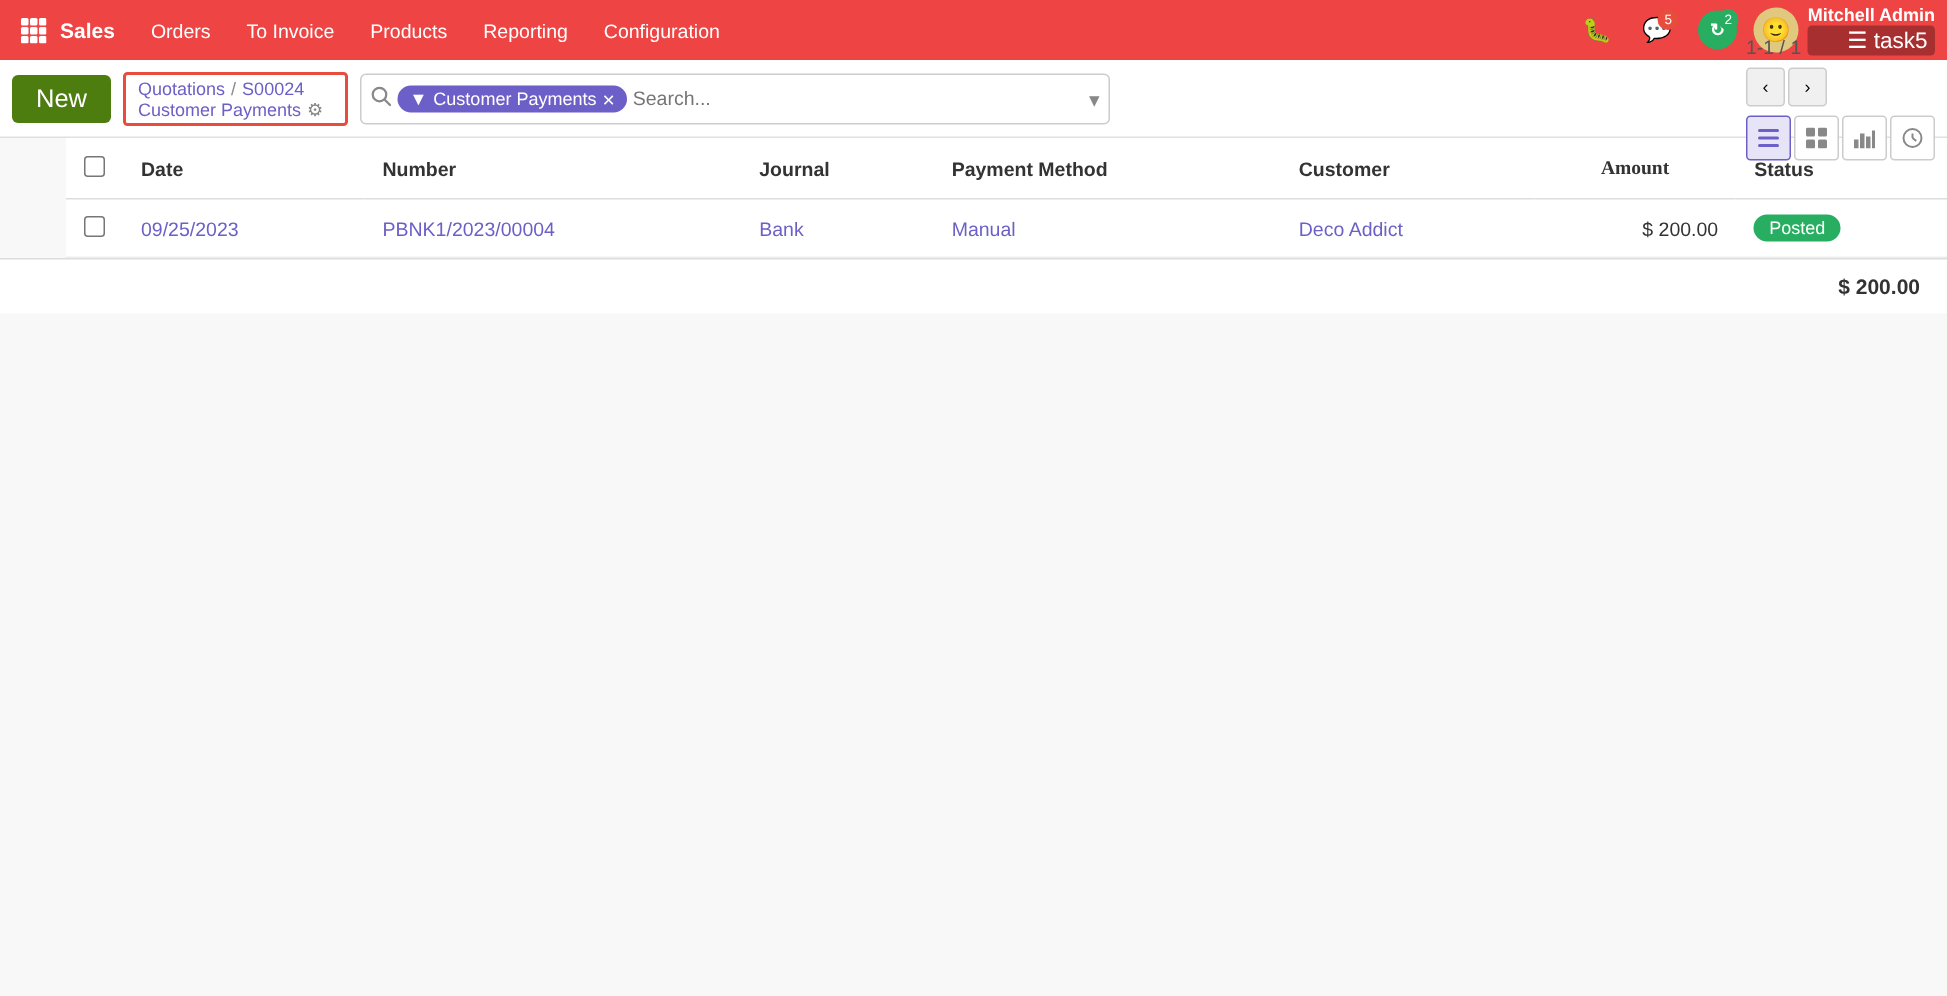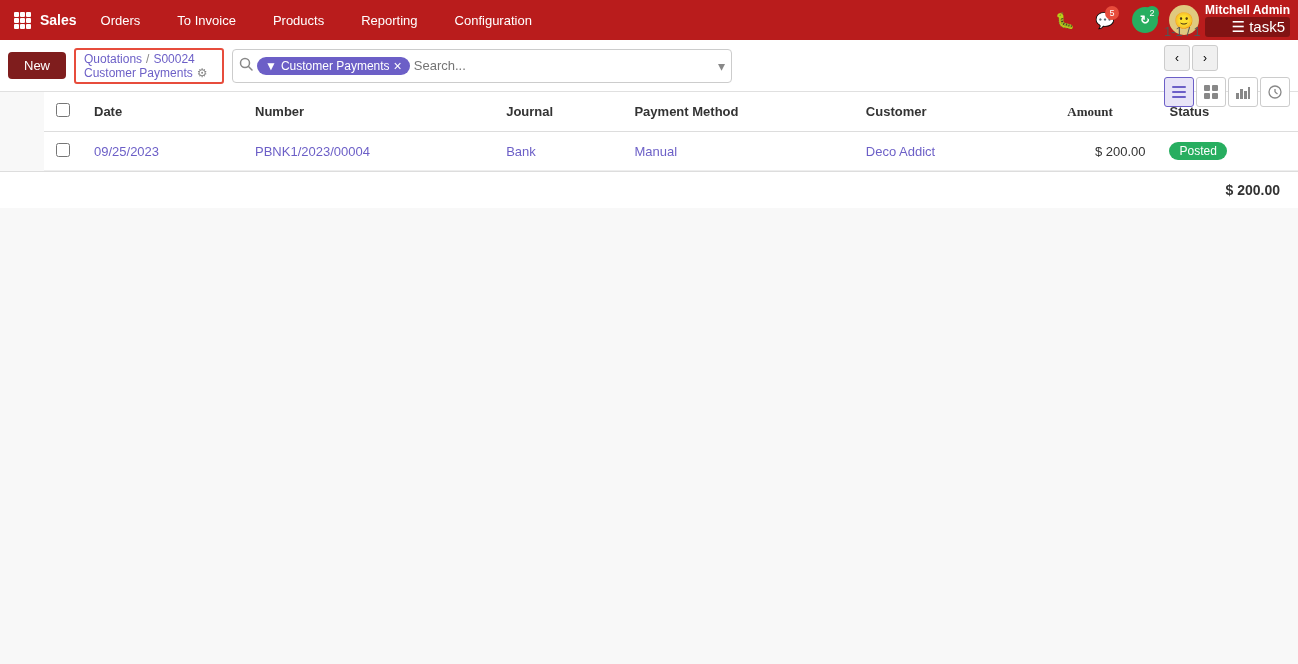--- a/index.html
+++ b/index.html
@@ -1,39 +1,39 @@
 <!DOCTYPE html>
 <html><head>
   <meta charset="utf-8">
   <style>
     * { box-sizing: border-box; margin: 0; padding: 0; }
     body { font-family: 'Segoe UI', Arial, sans-serif; font-size: 13px; background: #f8f8f8; color: #333; }
 
     
     .topbar {
-      background: #b91c1c;
+      background: #ef4444;
       color: #fff;
       display: flex;
       align-items: center;
       height: 40px;
       padding: 0 8px;
       gap: 4px;
     }
     .topbar-grid-icon {
       width: 28px; height: 28px;
       display: flex; align-items: center; justify-content: center;
       cursor: pointer;
     }
     .topbar-app-name {
       font-size: 14px; font-weight: 600;
       margin-right: 8px;
       color: #fff;
     }
     .topbar-nav {
-      display: flex; gap: 13px; flex: 1;
+      display: flex; gap: 0; flex: 1;
     }
     .topbar-nav-item {
       padding: 0 12px;
       height: 40px;
       display: flex; align-items: center;
       color: #fff;
       cursor: pointer;
       font-size: 13px;
       border-radius: 4px;
     }
@@ -85,26 +85,26 @@
     .toolbar {
       display: flex;
       align-items: center;
       background: #fff;
       border-bottom: 1px solid #e0e0e0;
       padding: 0 8px;
       height: 52px;
       gap: 8px;
     }
     .btn-new {
-      background: #7f1d1d;
+      background: #4d7c0f;
       color: #fff;
       border: none;
       border-radius: 4px;
       padding: 6px 16px;
-      font-size: 13px;
+      font-size: 17px;
       cursor: pointer;
       font-weight: 500;
     }
     .breadcrumb-area {
       display: flex; flex-direction: column;
       border: 2px solid #e74c3c;
       border-radius: 3px;
       padding: 2px 8px;
       min-width: 150px;
     }

